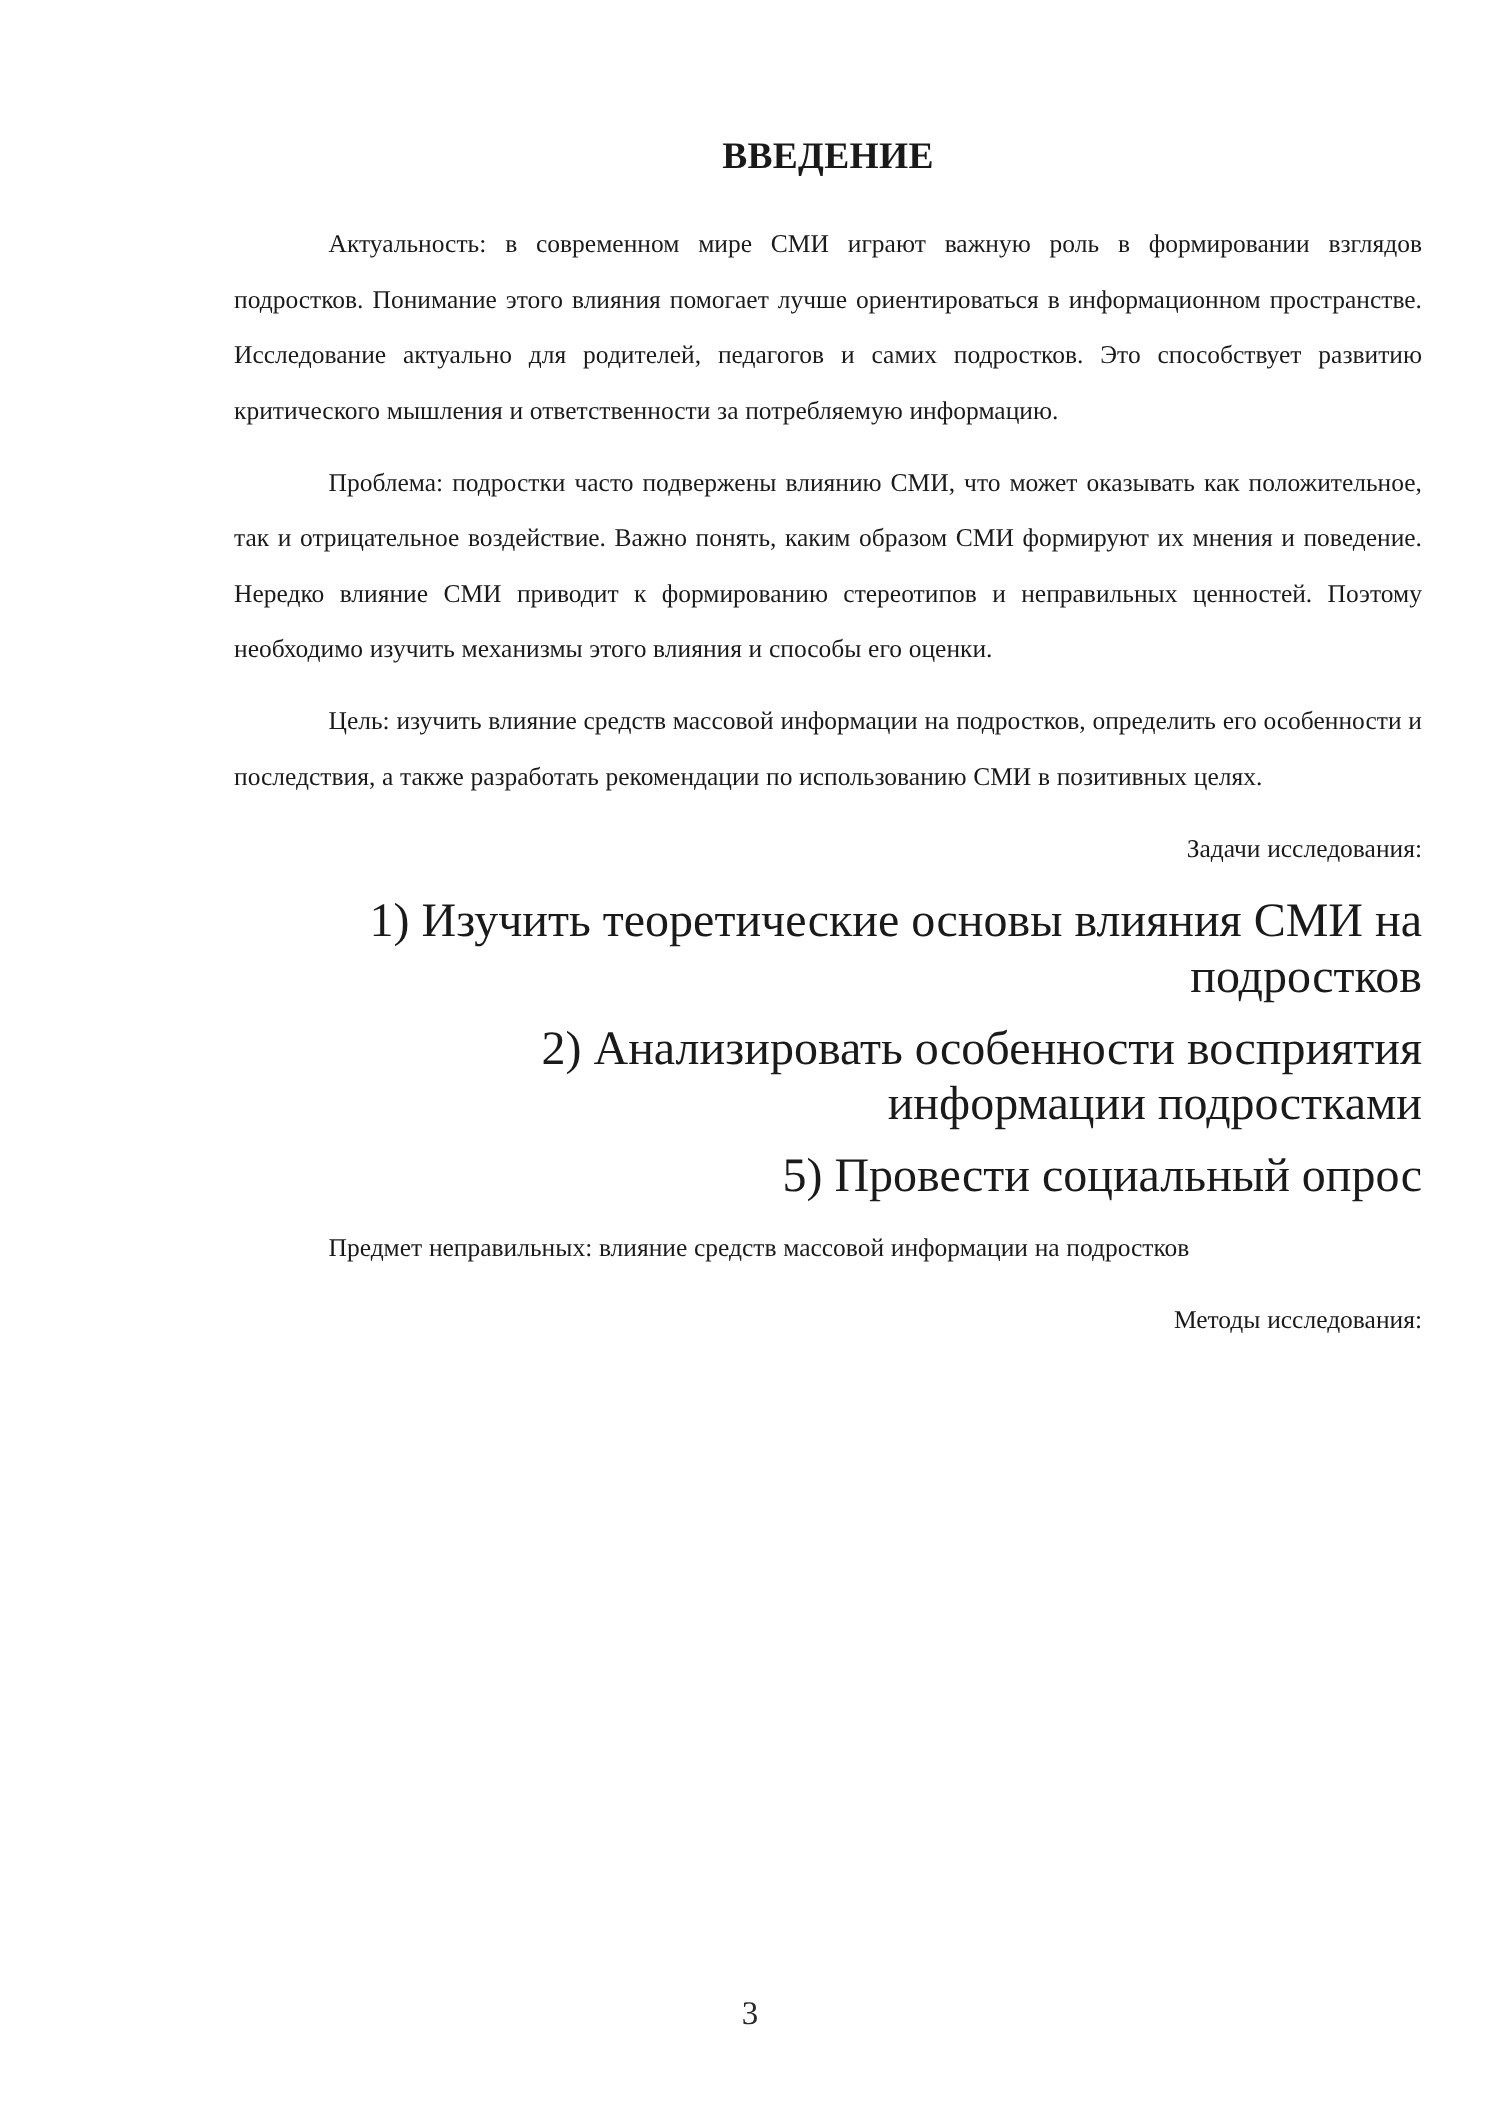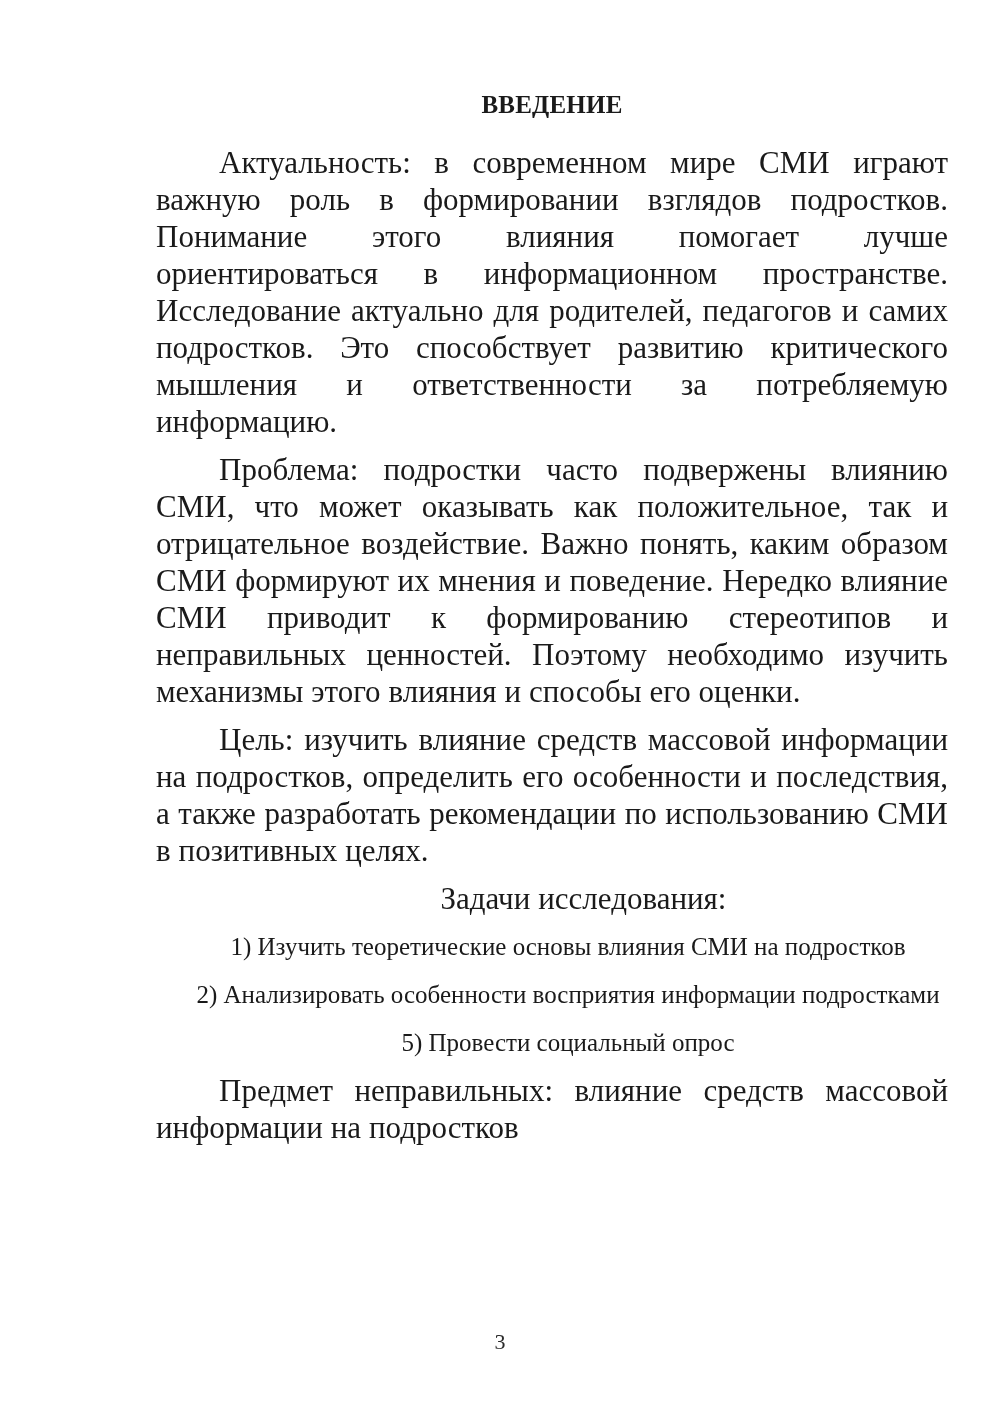--- a/index.html
+++ b/index.html
@@ -38,44 +38,44 @@
   .doc-title {
     font-size: 25px;
     font-weight: bold;
     text-align: center;
     letter-spacing: 0.2px;
     line-height: 34px;
     margin: 0 0 22px 0;
   }
 
   p.para {
-    font-size: 31px;
+    font-size: 17px;
     line-height: 37px;
     text-align: justify;
     text-justify: inter-word;
     text-indent: 63px;
     margin: 0 0 11px 0;
     hyphens: none;
     word-spacing: 0.2px;
   }
 
   
   p.list-item {
-    font-size: 25px;
+    font-size: 32px;
     line-height: 37px;
     text-align: justify;
     text-justify: inter-word;
     text-indent: 32px;
     margin: 0 0 11px 0;
     hyphens: none;
   }
 
   
   p.nostretch {
-    text-align: center;
+    text-align: right;
   }
 
   .page-number {
     position: absolute;
     left: 0;
     top: 1329px;
     width: 1000px;
     text-align: center;
     font-size: 22px;
     line-height: 26px;
@@ -104,18 +104,19 @@
     <p class="list-item nostretch">2) Анализировать особенности восприятия информации подростками</p>
 
 
     <p class="list-item nostretch">5) Провести социальный опрос</p>
 
 
 
     <p class="para">Предмет неправильных: влияние средств массовой информации на подростков</p>
 
 
+    <p class="para nostretch">Методы исследования:</p>
 
   </div>
 
   <div class="page-number">3</div>
 
 </div>
 
 </body></html>

